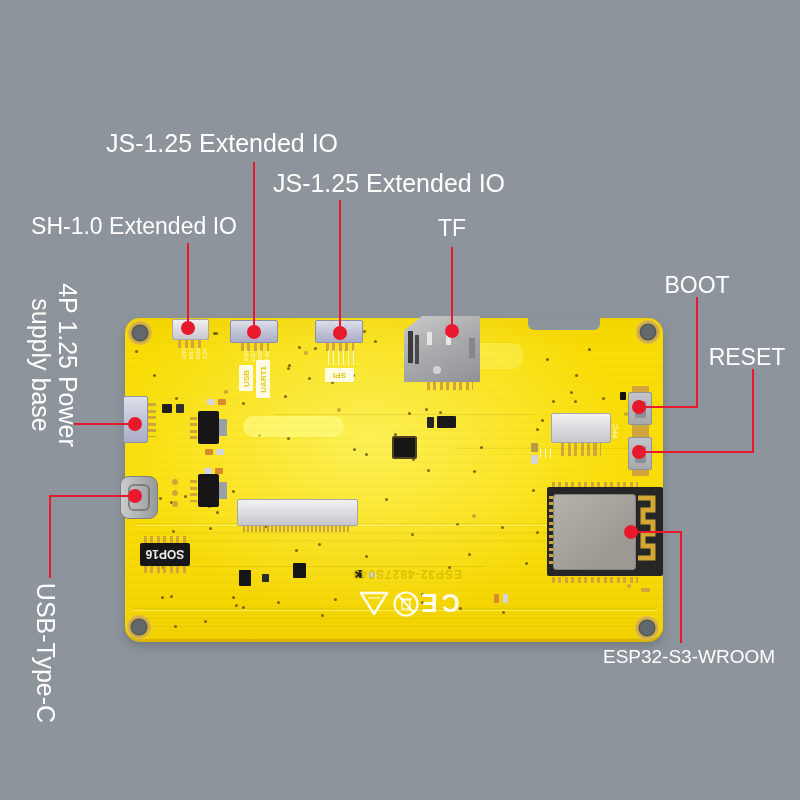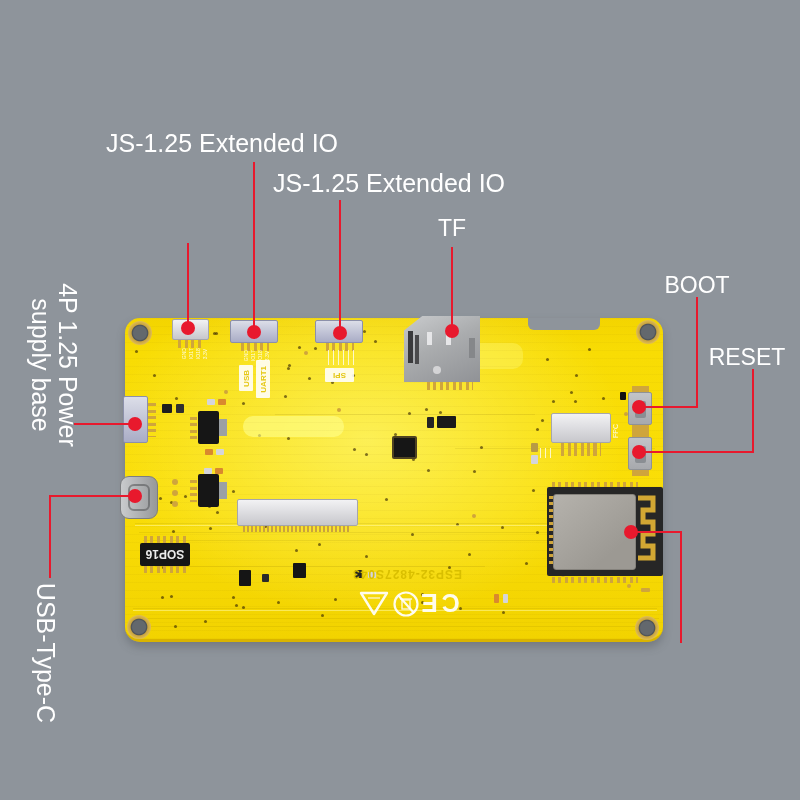--- a/index.html
+++ b/index.html
@@ -321,23 +321,25 @@
       <span>GND</span>
       <span>IO17</span>
       <span>IO18</span>
       <span>3.3V</span>
     </div>
   <div class="ticks" style="left:328px;top:350px;width:28px;height:15px;"></div>
   <div class="ticks" style="left:540px;top:448px;width:14px;height:10px;"></div>
 
   <div class="lbl big" style="left:222px;top:130px;">JS-1.25 Extended IO</div>
   <div class="lbl big" style="left:389px;top:170px;">JS-1.25 Extended IO</div>
+  <div class="lbl" style="left:134px;top:213px;">SH-1.0 Extended IO</div>
   <div class="lbl" style="left:452px;top:215px;">TF</div>
   <div class="lbl" style="left:697px;top:272px;">BOOT</div>
   <div class="lbl" style="left:747px;top:344px;">RESET</div>
+  <div class="lbl small" style="left:689px;top:644px;">ESP32-S3-WROOM</div>
   <div class="vlabel" style="left:-31px;top:338px;width:170px;height:54px;">
     <span style="display:block;">4P 1.25 Power</span>
     <span style="display:block;">supply base</span>
   </div>
   <div class="vlabel" style="left:-27px;top:640px;width:145px;height:26px;">USB-Type-C</div>
 
   <div class="lv" style="left:253px;top:162px;height:170px;"></div>
   <div class="lv" style="left:339px;top:200px;height:133px;"></div>
   <div class="lv" style="left:187px;top:243px;height:85px;"></div>
   <div class="lv" style="left:451px;top:247px;height:84px;"></div>

